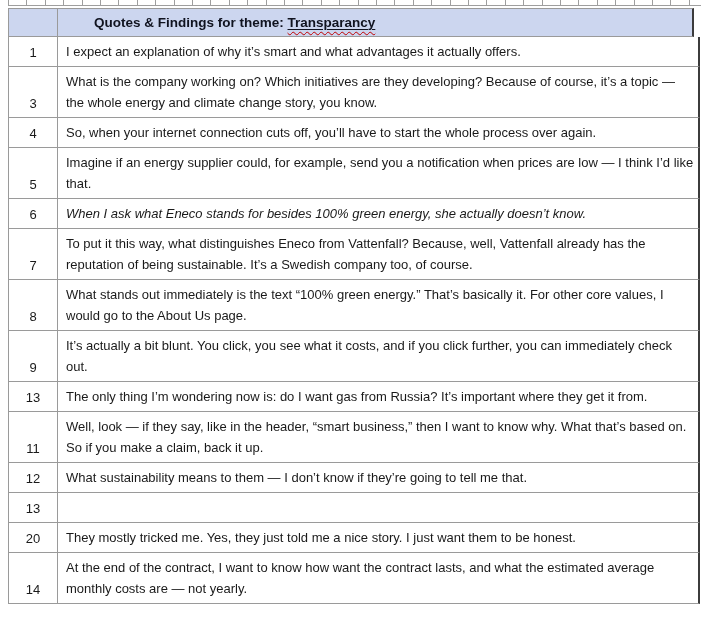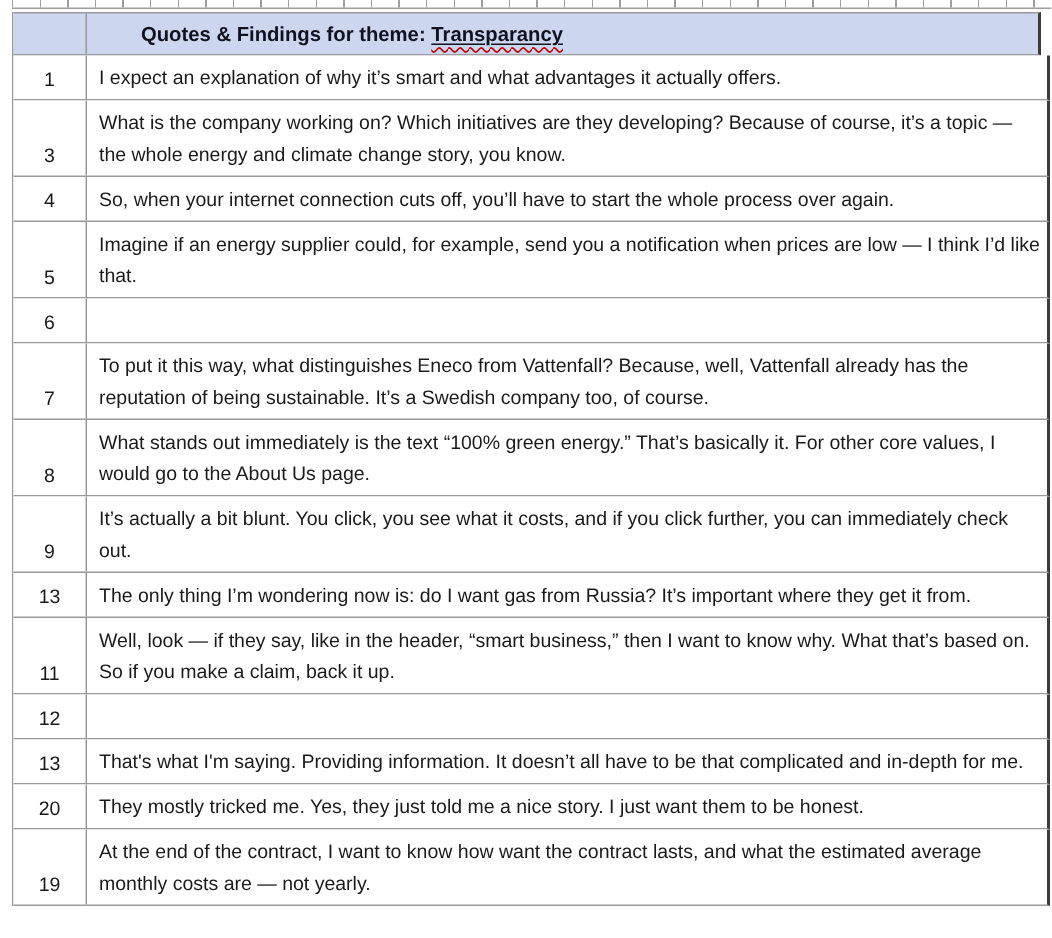--- a/index.html
+++ b/index.html
@@ -145,20 +145,23 @@
 
   <div class="trow">
     <div class="cell num">5</div>
     <div class="cell text">
       <span>Imagine if an energy supplier could, for example, send you a notification when prices are low — I think I’d like that.</span>
     </div>
   </div>
 
   <div class="trow">
     <div class="cell num">6</div>
+    <div class="cell text">
+      <span class="italic-quote">When I ask what Eneco stands for besides 100% green energy, she actually doesn’t know.</span>
+    </div>
   </div>
 
   <div class="trow">
     <div class="cell num">7</div>
     <div class="cell text">
       <span>To put it this way, what distinguishes Eneco from Vattenfall? Because, well, Vattenfall already has the reputation of being sustainable. It’s a Swedish company too, of course.</span>
     </div>
   </div>
 
   <div class="trow">
@@ -184,36 +187,36 @@
 
   <div class="trow">
     <div class="cell num">11</div>
     <div class="cell text">
       <span>Well, look — if they say, like in the header, “smart business,” then I want to know why. What that’s based on. So if you make a claim, back it up.</span>
     </div>
   </div>
 
   <div class="trow">
     <div class="cell num">12</div>
+    <div class="cell text">
+      <span>What sustainability means to them — I don’t know if they’re going to tell me that.</span>
+    </div>
   </div>
 
   <div class="trow">
     <div class="cell num">13</div>
-    <div class="cell text">
-      <span>That's what I'm saying. Providing information. It doesn’t all have to be that complicated and in-depth for me.</span>
-    </div>
   </div>
 
   <div class="trow">
     <div class="cell num">20</div>
     <div class="cell text">
       <span>They mostly tricked me. Yes, they just told me a nice story. I just want them to be honest.</span>
     </div>
   </div>
 
   <div class="trow">
-    <div class="cell num">19</div>
+    <div class="cell num">14</div>
     <div class="cell text">
       <span>At the end of the contract, I want to know how want the contract lasts, and what the estimated average monthly costs are — not yearly.</span>
     </div>
   </div>
 </div>
 </div>
 
 </body></html>

